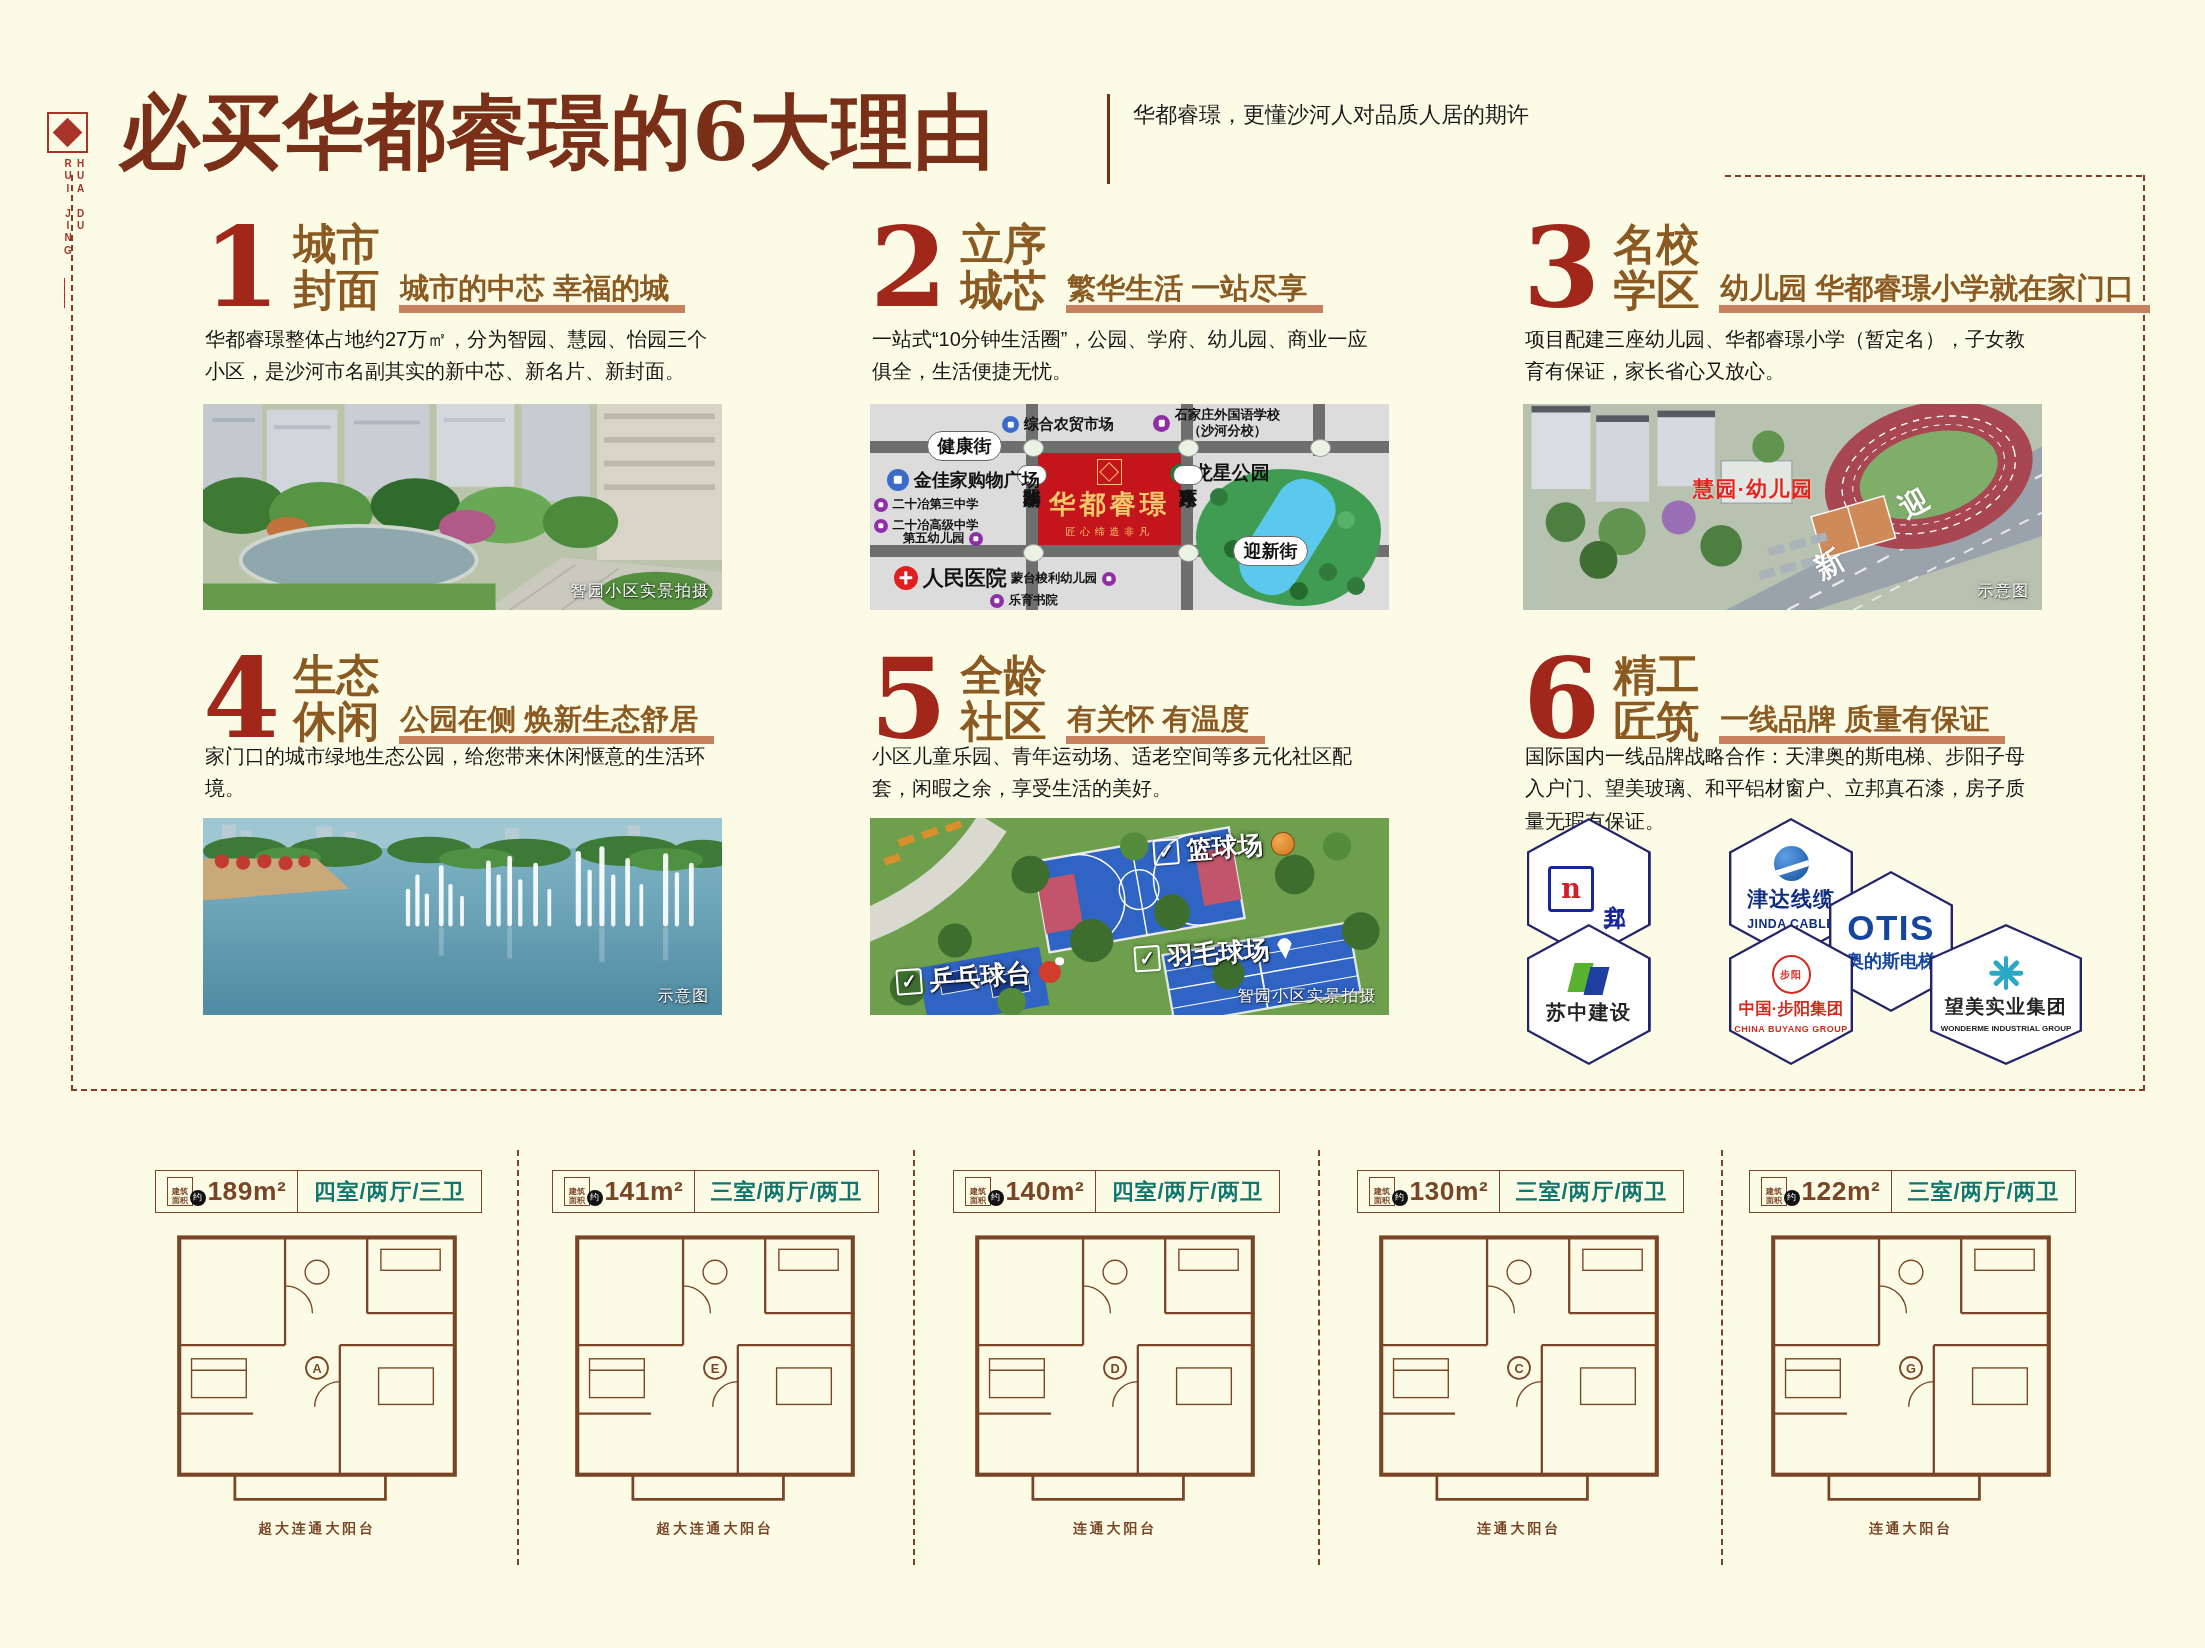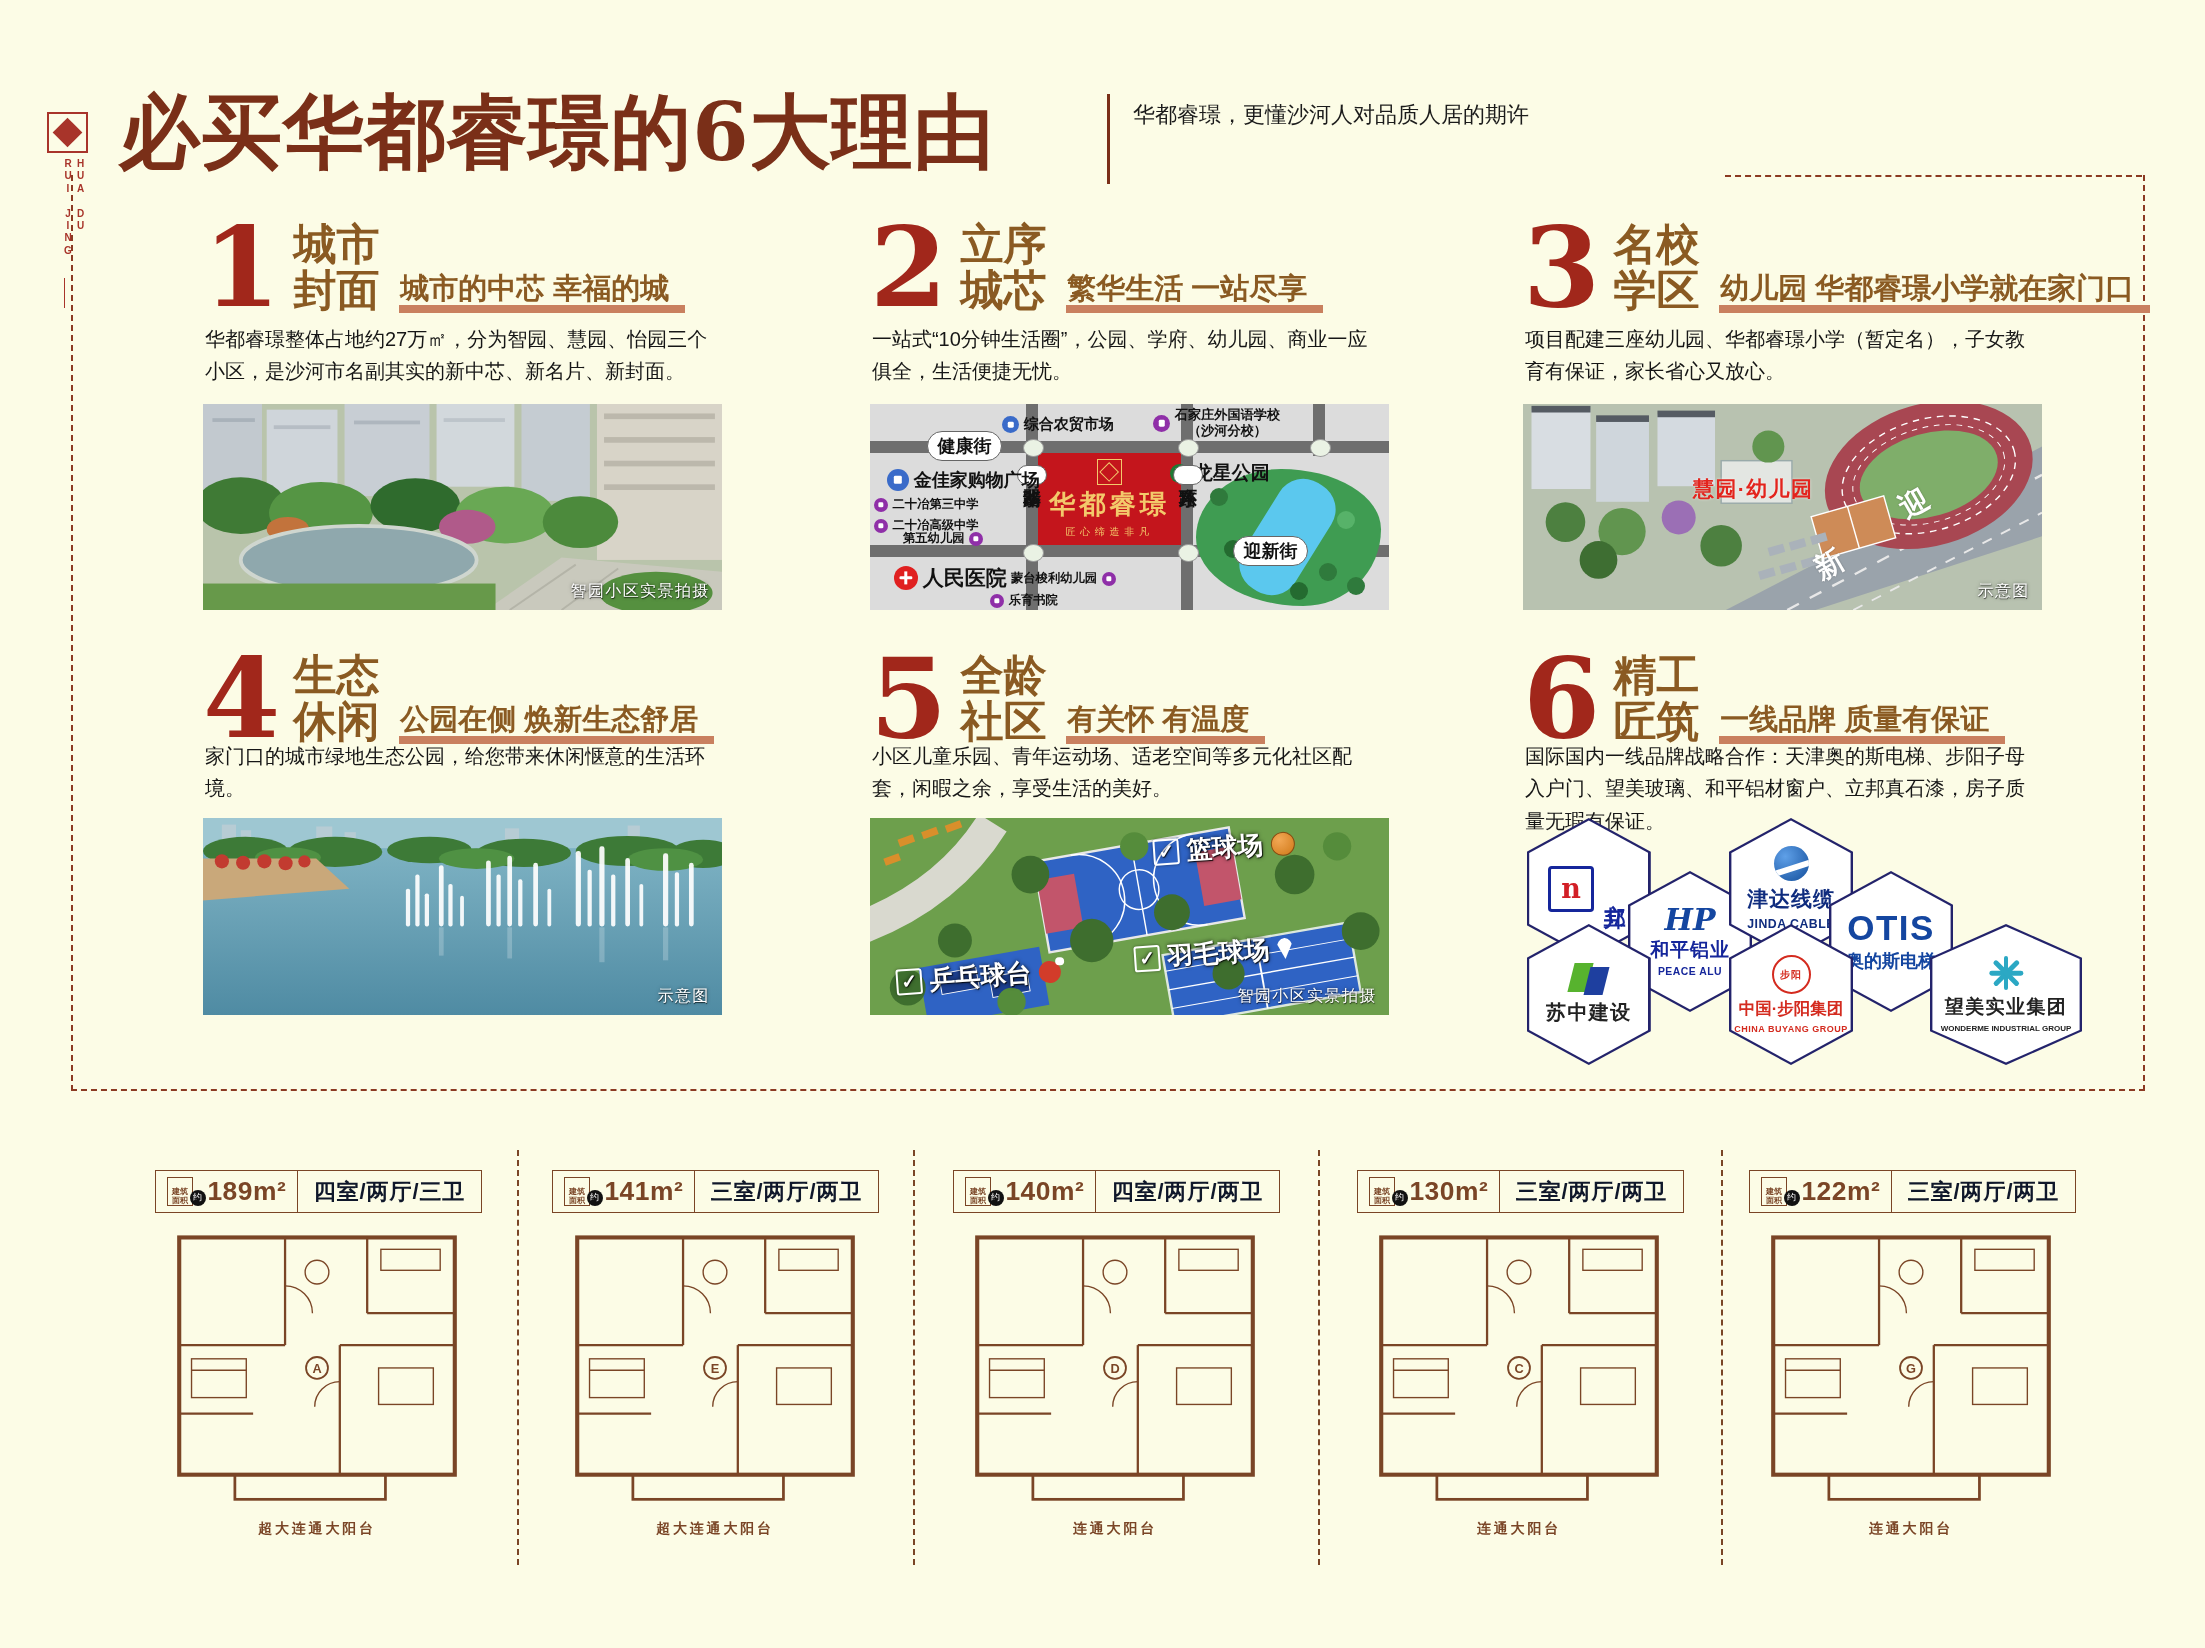--- a/index.html
+++ b/index.html
@@ -94,21 +94,21 @@
   .ball-bad{width:16px;height:21px;background:#fff;clip-path:polygon(50% 100%,0 22%,28% 0,72% 0,100% 22%);}
   .ball-pp{background:#D23C2A;position:relative;}
   .ball-pp::after{content:"";position:absolute;right:-3.8px;top:-2.8px;width:8.5px;height:8.5px;border-radius:50%;background:#fff;}
   .p3-label{position:absolute;left:170px;top:71px;color:#E3241D;font-size:21px;font-weight:bold;letter-spacing:1.4px;text-shadow:0 0 2.8px rgba(255,255,255,.6);}
   .road-char{position:absolute;color:#fff;font-size:29px;font-weight:bold;transform:rotate(-30deg);text-shadow:0 0 1.9px rgba(0,0,0,.3);}
 
   
   .fp-sep{position:absolute;top:1150px;height:415px;width:0;border-left:2.8px dashed #7A4526;}
   .fp-head{position:absolute;top:1170px;width:325px;height:41px;border:1.9px solid #7A4526;display:flex;background:transparent;}
   .fp-head .cellL{flex:0 0 141px;border-right:1.9px solid #7A4526;display:flex;align-items:center;justify-content:center;gap:1.9px;}
-  .fp-head .cellR{flex:1;display:flex;align-items:center;justify-content:center;font-size:22px;font-weight:bold;color:#0f172a;letter-spacing:0.9px;}
+  .fp-head .cellR{flex:1;display:flex;align-items:center;justify-content:center;font-size:22px;font-weight:bold;color:#0f766e;letter-spacing:0.9px;}
   .fp-badge{width:24.5px;height:27px;border:1.4px solid #7A4526;display:flex;flex-direction:column;align-items:center;justify-content:flex-end;font-size:8px;font-weight:bold;color:#7A4526;line-height:1.15;}
   .fp-approx{width:16px;height:16px;border-radius:50%;background:#111;color:#fff;font-size:9px;display:flex;align-items:center;justify-content:center;margin-left:-5.7px;margin-top:12.3px;}
   .fp-area{font-size:26.4px;font-weight:bold;color:#7A4526;letter-spacing:0.5px;}
   .fp-svg{position:absolute;top:1231px;width:292px;height:283px;}
   .fp-letter{fill:#7A4526;font-size:28px;font-weight:bold;text-anchor:middle;font-family:"Liberation Sans",sans-serif;}
   .fp-balcony{position:absolute;top:1520px;width:292px;text-align:center;font-size:14px;font-weight:bold;color:#7A4526;letter-spacing:2.8px;}
 </style>
 </head>
 <body>
 
@@ -480,27 +480,20 @@
     <div class="sec-body">国际国内一线品牌战略合作：天津奥的斯电梯、步阳子母入户门、望美玻璃、和平铝材窗户、立邦真石漆，房子质量无瑕有保证。</div>
     <div class="brand-panel">
       <div class="hex h1">
           <div class="hex-in">
         <div class="np-row">
               <span class="np-box">n</span>
         <span class="np-name">立邦</span>
             </div>
       </div>
         </div>
-      <div class="hex h2">
-          <div class="hex-in">
-        <span class="hp-glyph">HP</span>
-        <span class="brand-name">和平铝业</span>
-        <span class="brand-sub">PEACE ALU</span>
-      </div>
-        </div>
       <div class="hex h3">
           <div class="hex-in">
         <span class="jd-sphere"></span>
         <span class="brand-name" style="font-size:21px;color:#0F2C7E;">津达线缆</span>
         <span class="brand-sub" style="font-size:12.3px;color:#0F2C7E;">JINDA CABLE</span>
       </div>
         </div>
       <div class="hex h4">
           <div class="hex-in">
         <span class="otis-name">OTIS</span>

